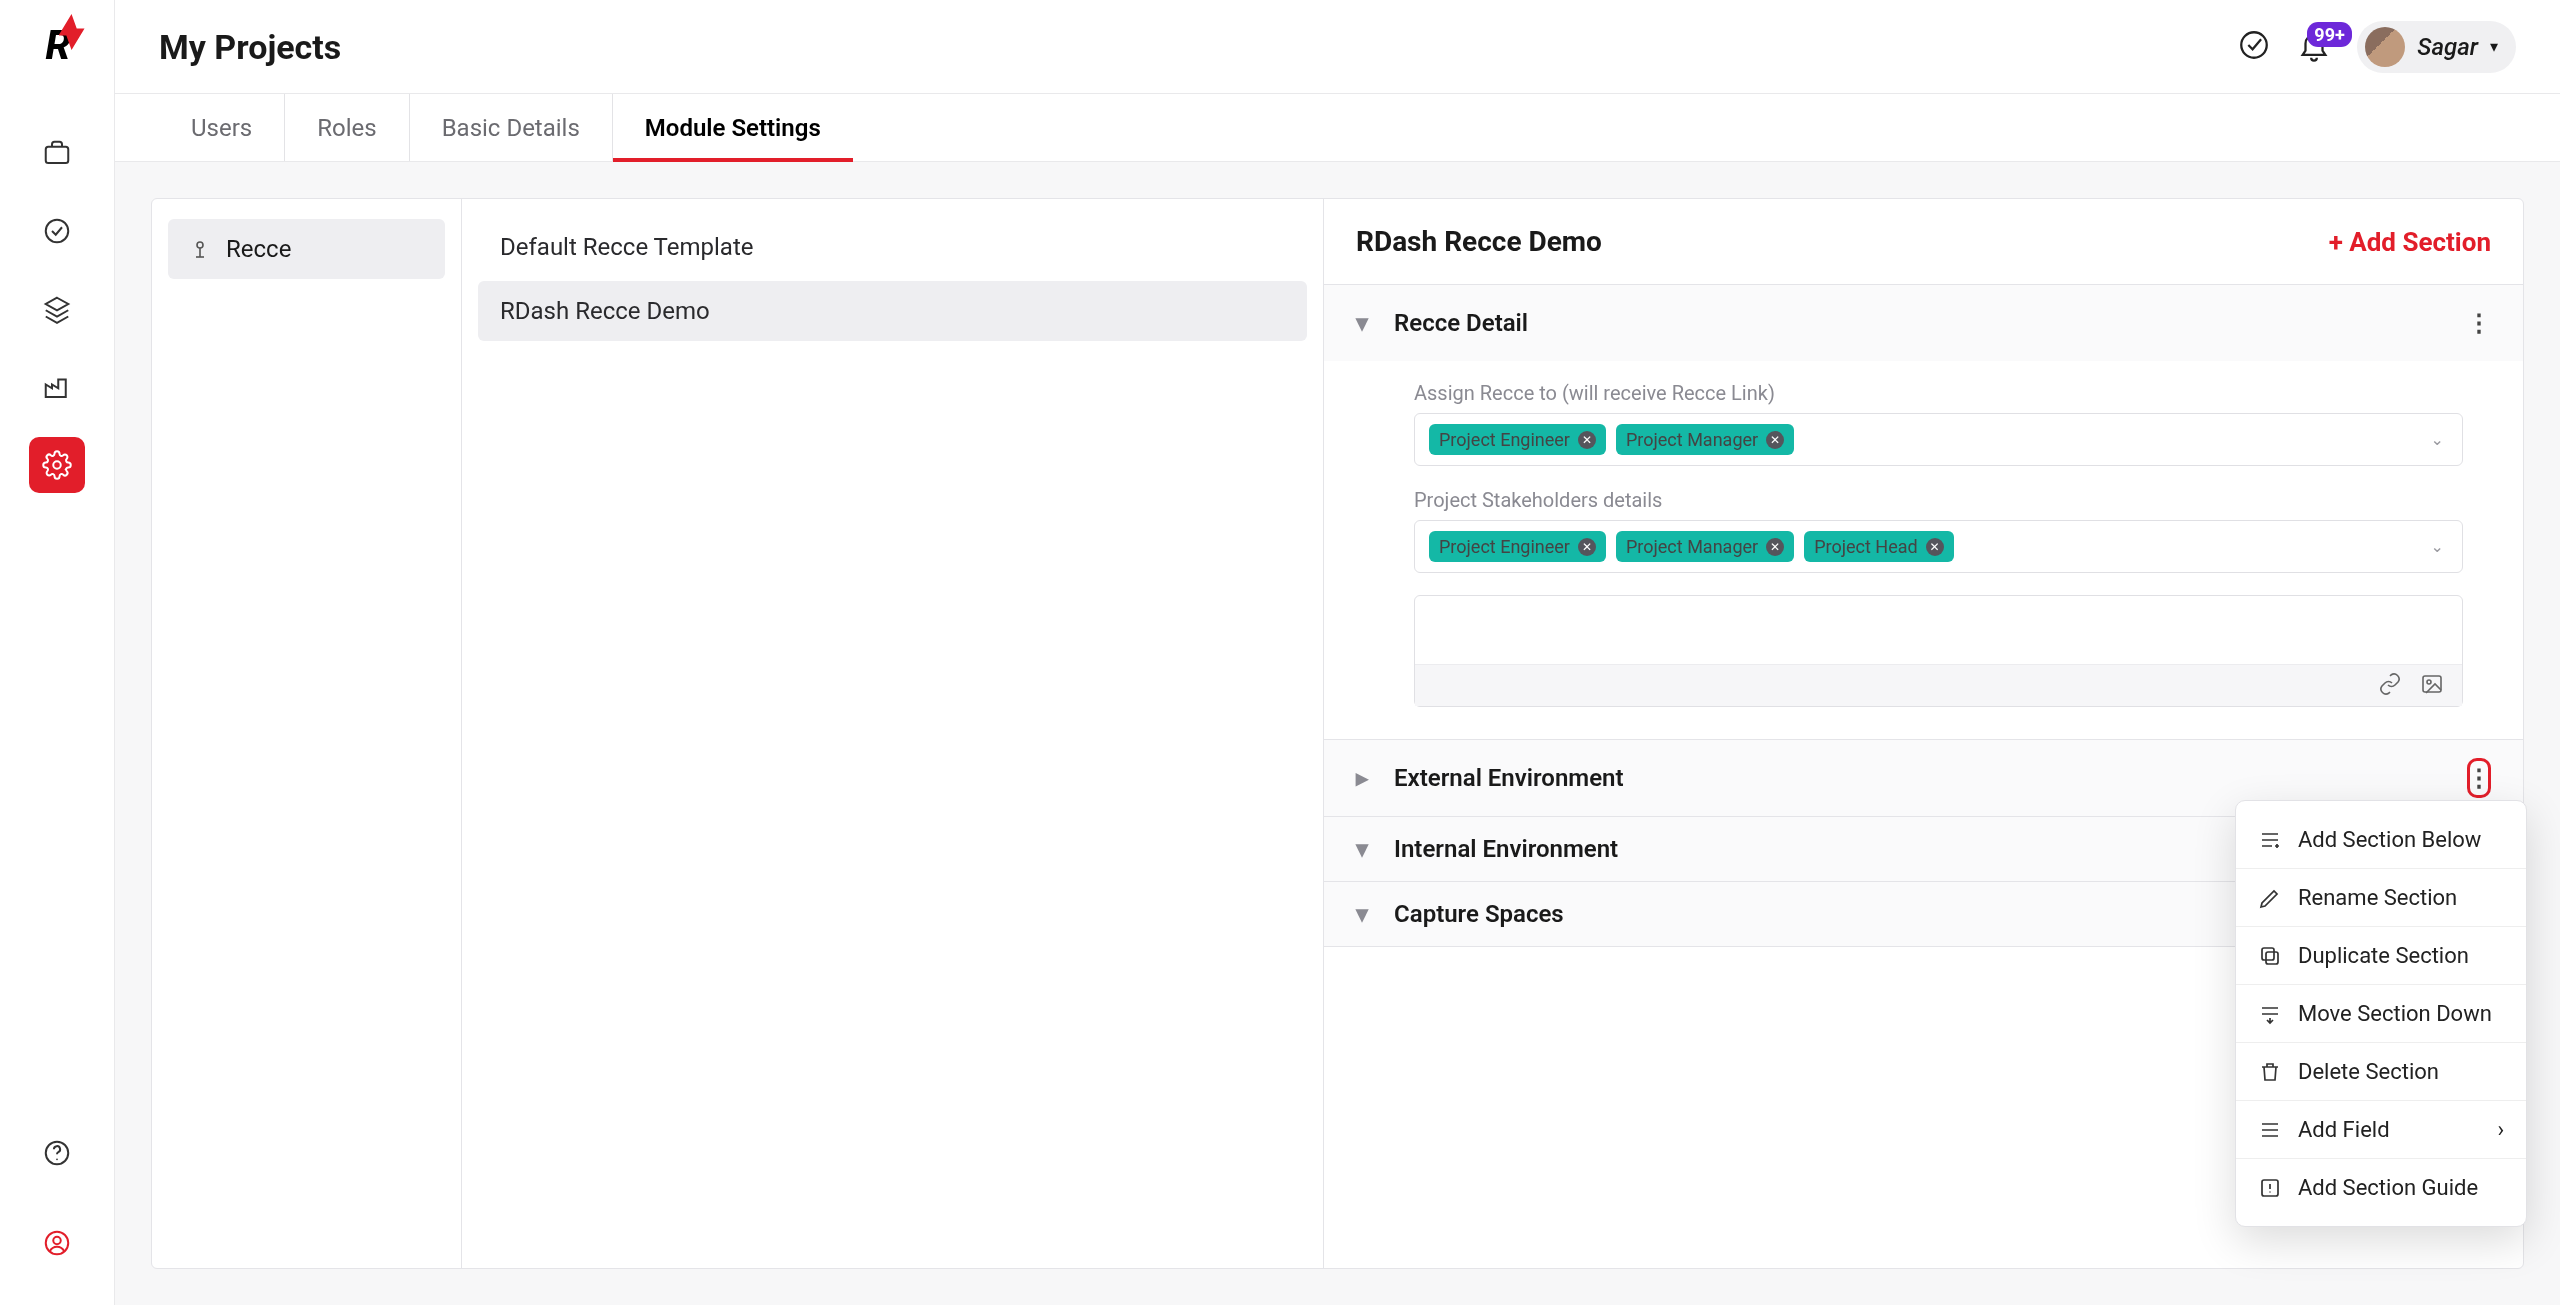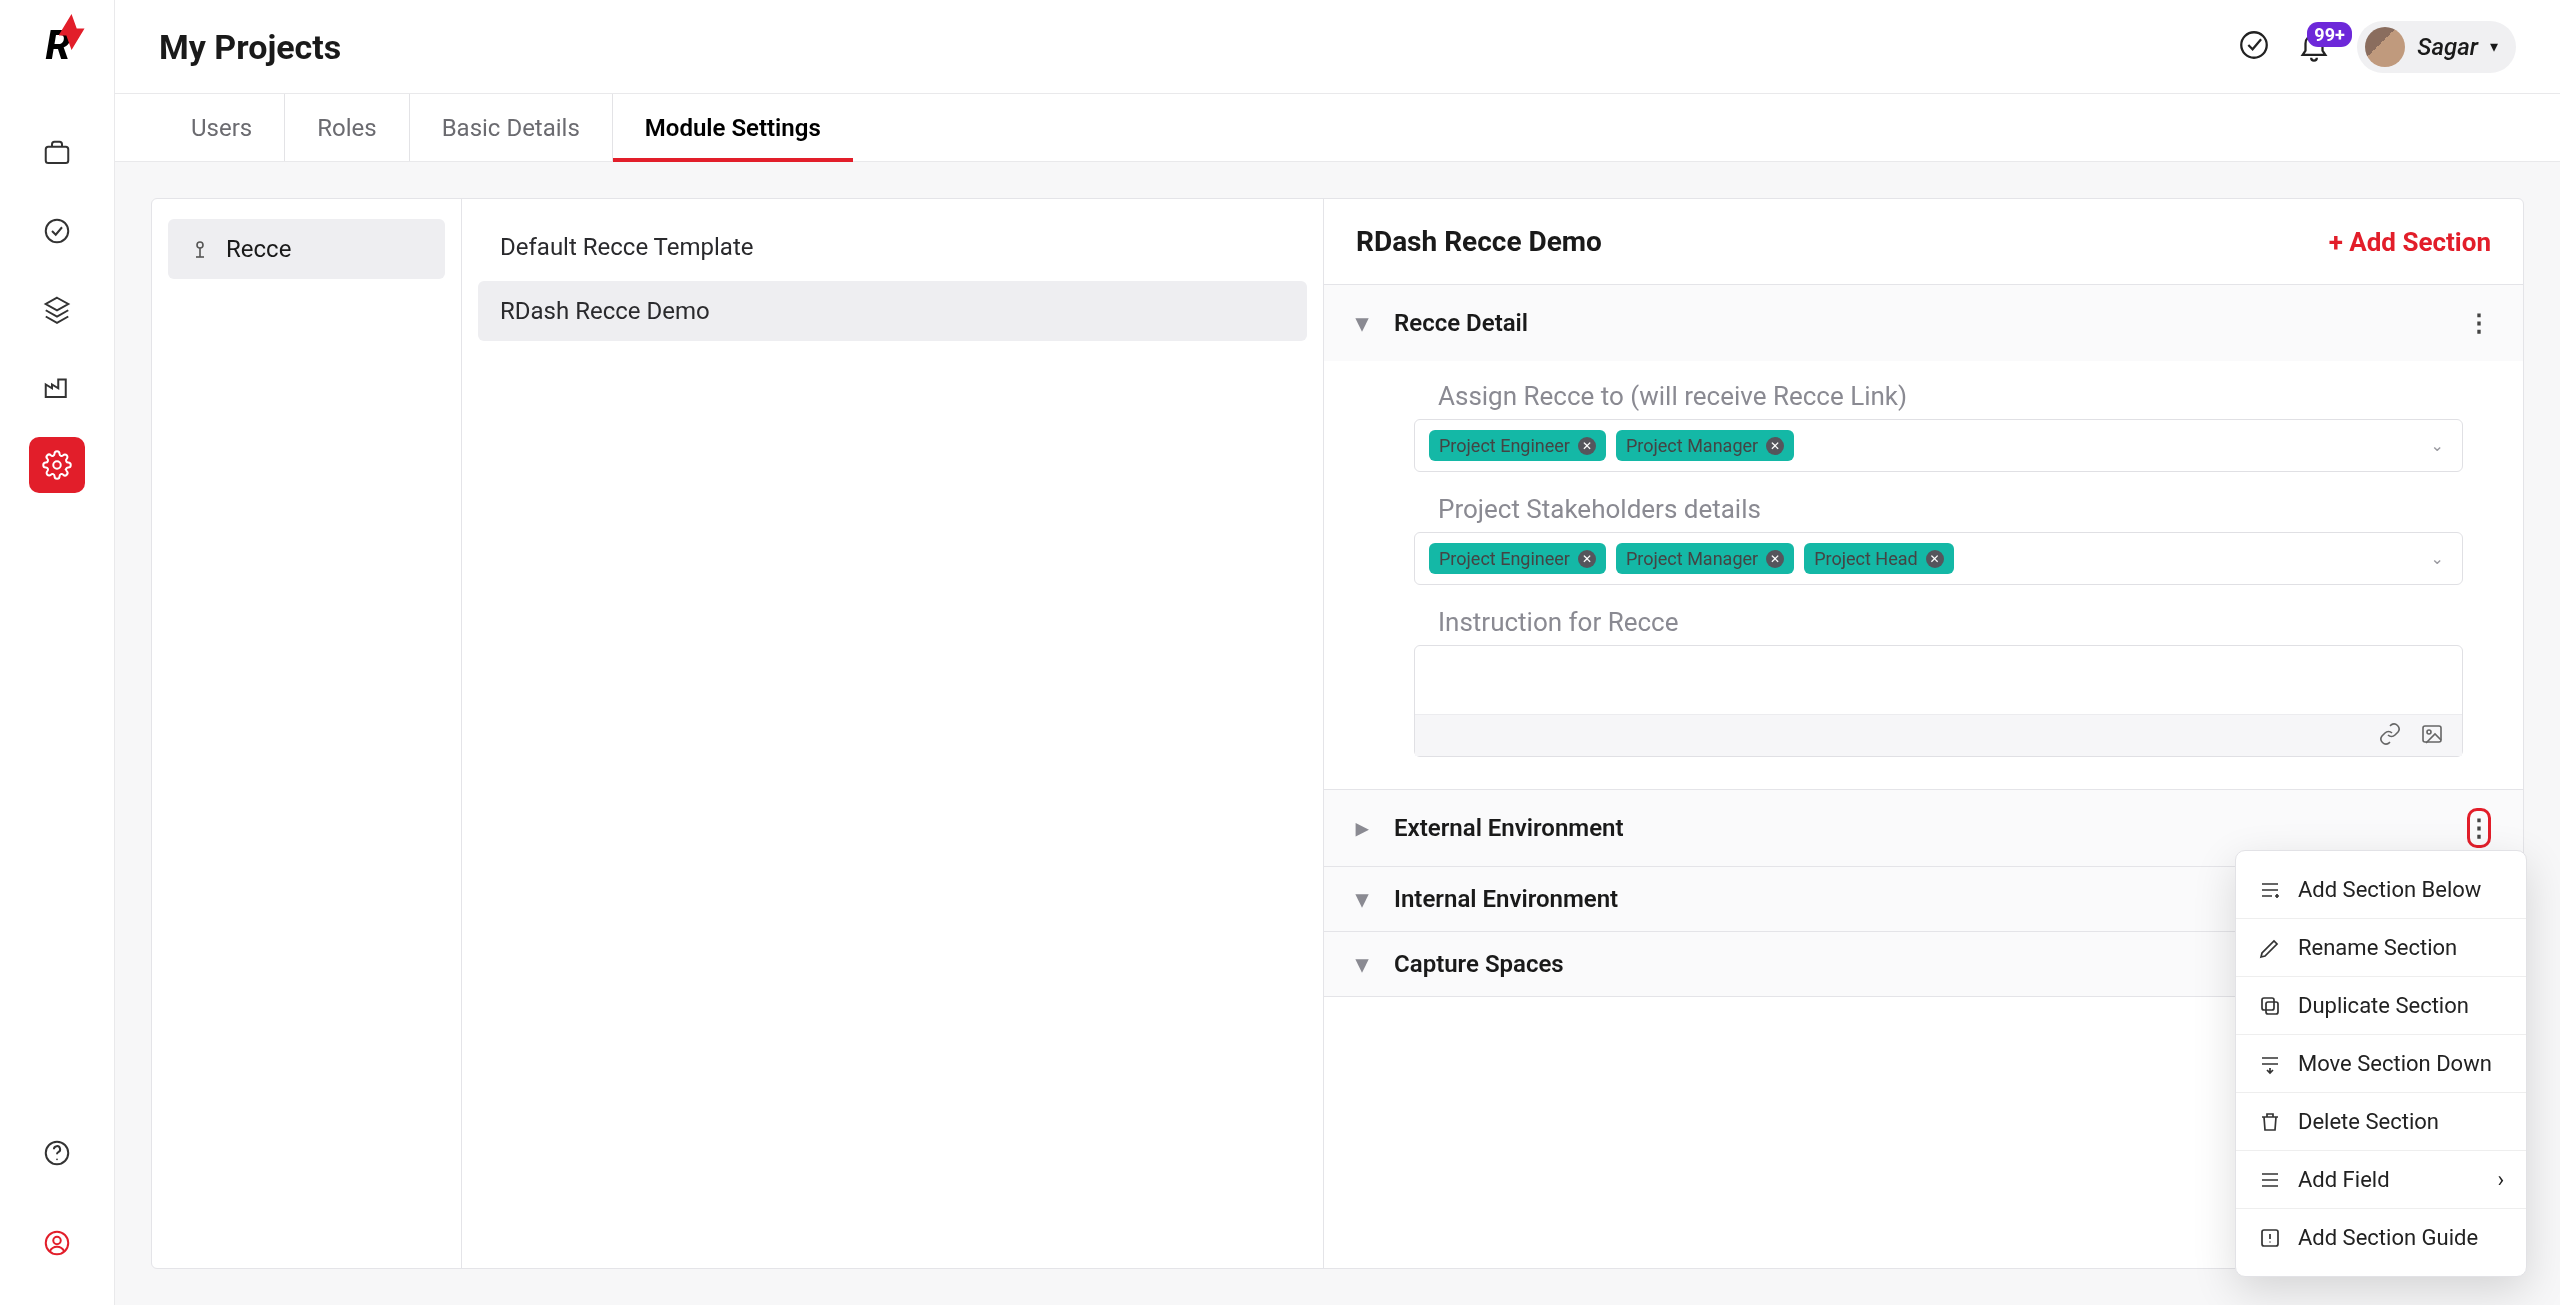--- a/index.html
+++ b/index.html
@@ -40,21 +40,21 @@
 .col3 { flex: 1; display: flex; flex-direction: column; position: relative; }
 .col3-header { padding: 26px 32px; display: flex; align-items: center; justify-content: space-between; border-bottom: 1px solid #e4e4e8; }
 .col3-title { font-size: 28px; font-weight: 700; }
 .add-section { color: #e21e2a; font-size: 26px; font-weight: 700; cursor: pointer; }
 .section-row { border-bottom: 1px solid #e4e4e8; }
 .section-head { display: flex; align-items: center; padding: 18px 32px; font-size: 24px; font-weight: 600; background: #fafafb; cursor: pointer; position: relative; }
 .section-head .chev { margin-right: 26px; color: #8a8a92; }
 .section-head .kebab { margin-left: auto; width: 24px; height: 40px; display: flex; align-items: center; justify-content: center; cursor: pointer; color: #444; border-radius: 6px; }
 .section-head .kebab.hl { border: 3px solid #e21e2a; border-radius: 10px; }
 .section-body { padding: 20px 60px 32px 90px; background: #fff; display: flex; flex-direction: column; gap: 22px; }
-.fld-label { font-size: 26px; color: #8a8a92; margin-bottom: 8px; margin-left: 24px; }
+.fld-label { font-size: 20px; color: #8a8a92; margin-bottom: 8px; }
 .tagbox { border: 1px solid #e0e0e4; border-radius: 6px; padding: 10px 14px; display: flex; align-items: center; gap: 10px; cursor: pointer; position: relative; }
 .tagbox .down { position: absolute; right: 18px; color: #9a9aa0; }
 .tag { background: #14b8a6; border-radius: 6px; padding: 5px 10px; font-size: 18px; color: #444; display: inline-flex; align-items: center; gap: 8px; }
 .tag .x { width: 18px; height: 18px; border-radius: 50%; background: #55555c; color: #fff; font-size: 12px; display: inline-flex; align-items: center; justify-content: center; }
 .richbox { border: 1px solid #e0e0e4; border-radius: 6px; height: 112px; position: relative; }
 .richbar { position: absolute; bottom: 0; left: 0; right: 0; height: 42px; background: #f6f6f8; border-top: 1px solid #ececef; display: flex; align-items: center; justify-content: flex-end; gap: 18px; padding: 0 18px; color: #666; }
 .richbar svg { width: 24px; height: 24px; stroke: currentColor; fill: none; stroke-width: 1.6; }
 .dropdown { position: absolute; right: -4px; top: 60px; width: 292px; background: #fff; border: 1px solid #e2e2e6; border-radius: 10px; box-shadow: 0 14px 44px rgba(0,0,0,0.14); padding: 10px 0; z-index: 50; }
 .dd-item { display: flex; align-items: center; gap: 16px; padding: 16px 22px; font-size: 22px; color: #222; cursor: pointer; }
 .dd-item + .dd-item { border-top: 1px solid #eee; }
@@ -206,21 +206,20 @@
                     <span class="x">✕</span>
                   </span>
                 <span class="tag">
                     <span>Project Head</span>
                     <span class="x">✕</span>
                   </span>
                 <span class="down">⌄</span>
               </div>
             </div>
             <div>
-              <div class="fld-label">Instruction for Recce</div>
               <div class="richbox">
                 <div class="richbar">
                   <span><svg viewBox="0 0 24 24">
                         <path d="M10 13a5 5 0 0 0 7 0l3-3a5 5 0 0 0-7-7l-1 1"></path>
                         <path d="M14 11a5 5 0 0 0-7 0l-3 3a5 5 0 0 0 7 7l1-1"></path>
                       </svg></span>
                   <span><svg viewBox="0 0 24 24">
                         <rect x="3" y="4" width="18" height="16" rx="2"></rect>
                         <circle cx="9" cy="10" r="2"></circle>
                         <path d="M21 18l-6-6-9 9"></path>

